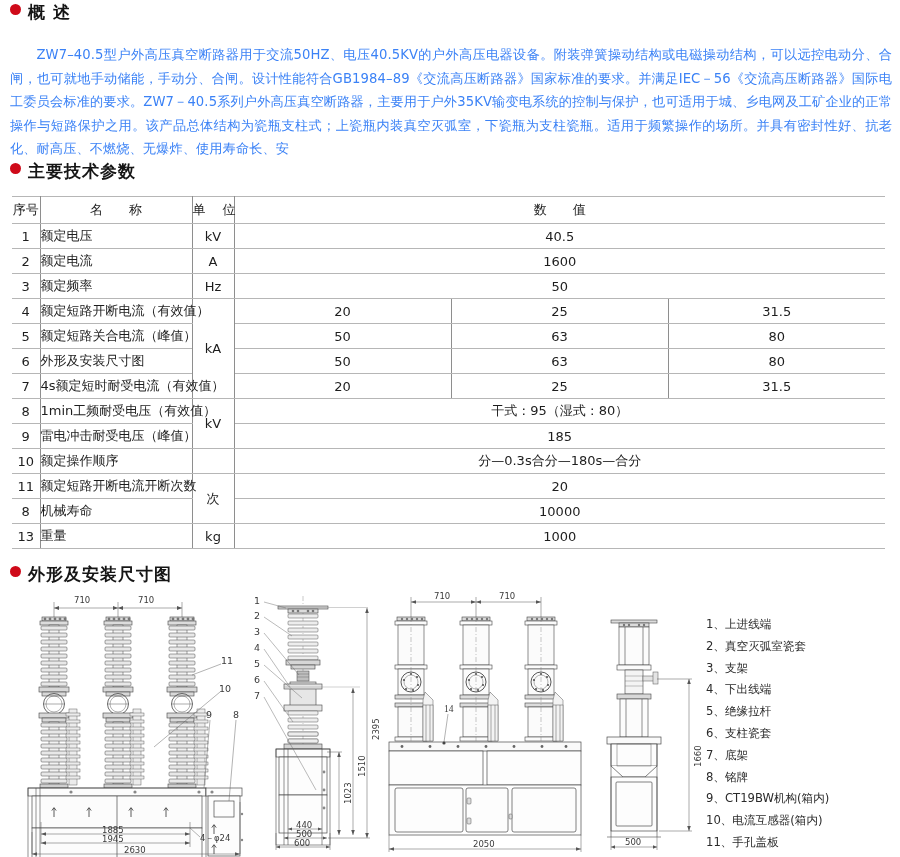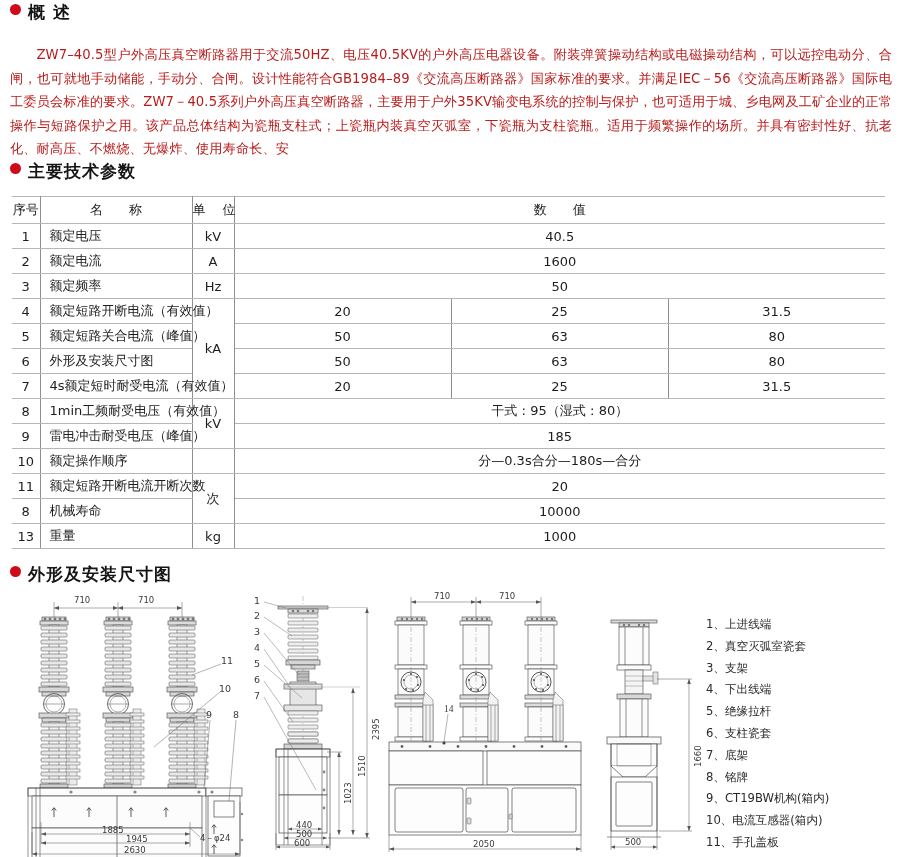--- a/index.html
+++ b/index.html
@@ -27,21 +27,21 @@
     display: block;
   }
   .sec-head .title { line-height: 1; }
 
   
   .intro {
     font-size: 13.2px;
     line-height: 23.5px;
     text-align: justify;
     text-justify: inter-ideograph;
-    color: #b91c1c;
+    color: #3b82f6;
     padding: 0 8px 0 10px;
     text-indent: 2em;
     letter-spacing: 0.1px;
   }
 
   
   .tbl-wrap { padding: 0 14px 0 12px; }
   table.spec {
     width: 873px;
     border-collapse: collapse;
@@ -55,21 +55,21 @@
     border-left: 1px solid #8e8e8e;
     border-right: 1px solid #8e8e8e;
     padding: 0; margin: 15px;
     height: 25px;
     font-weight: normal;
     vertical-align: middle;
     text-align: center;
     white-space: nowrap;
   }
   table.spec tr.hdr td { height: 27px; }
-  table.spec td.name { text-align: left; padding-left: 9px; }
+  table.spec td.name { text-align: left; }
   table.spec td.c-idx { border-left: none; }
   table.spec td.c-last { border-right: none; }
   .sp { display: inline-block; width: 26px; }
   .sp-s { display: inline-block; width: 17px; }
 
   
   .draw-area { position: absolute; left: 0; top: 592px; width: 900px; height: 265px; }
   .draw { position: absolute; }
   .dim-txt {
     position: absolute;
@@ -413,21 +413,21 @@
         </g>
       </svg>
 
       <div class="dim-txt" style="left:60px;top:3px;">710</div>
       <div class="dim-txt" style="left:124px;top:3px;">710</div>
       <div class="callout" style="left:207px;top:63px;">11</div>
       <div class="callout" style="left:205px;top:91px;">10</div>
       <div class="callout" style="left:192px;top:117px;">9</div>
       <div class="callout" style="left:219px;top:117px;">8</div>
       <div class="dim-txt" style="left:88px;top:233px;">1885</div>
-      <div class="dim-txt" style="left:88px;top:242px;margin-left:24px;">1945</div>
+      <div class="dim-txt" style="left:88px;top:242px;">1945</div>
       <div class="dim-txt" style="left:110px;top:253px;">2630</div>
       <div class="dim-txt" style="left:186px;top:241px;">4－φ24</div>
     </div>
 
     <div class="draw" style="left:250px;top:0;width:132px;height:265px;">
       <svg width="132" height="265" viewBox="0 0 132 265">
         <defs>
           <g id="sv-sheds">
             <g stroke="#555" stroke-width="0.5" fill="#ededed">
               <rect x="0" y="0" width="30" height="4" rx="1"></rect>

